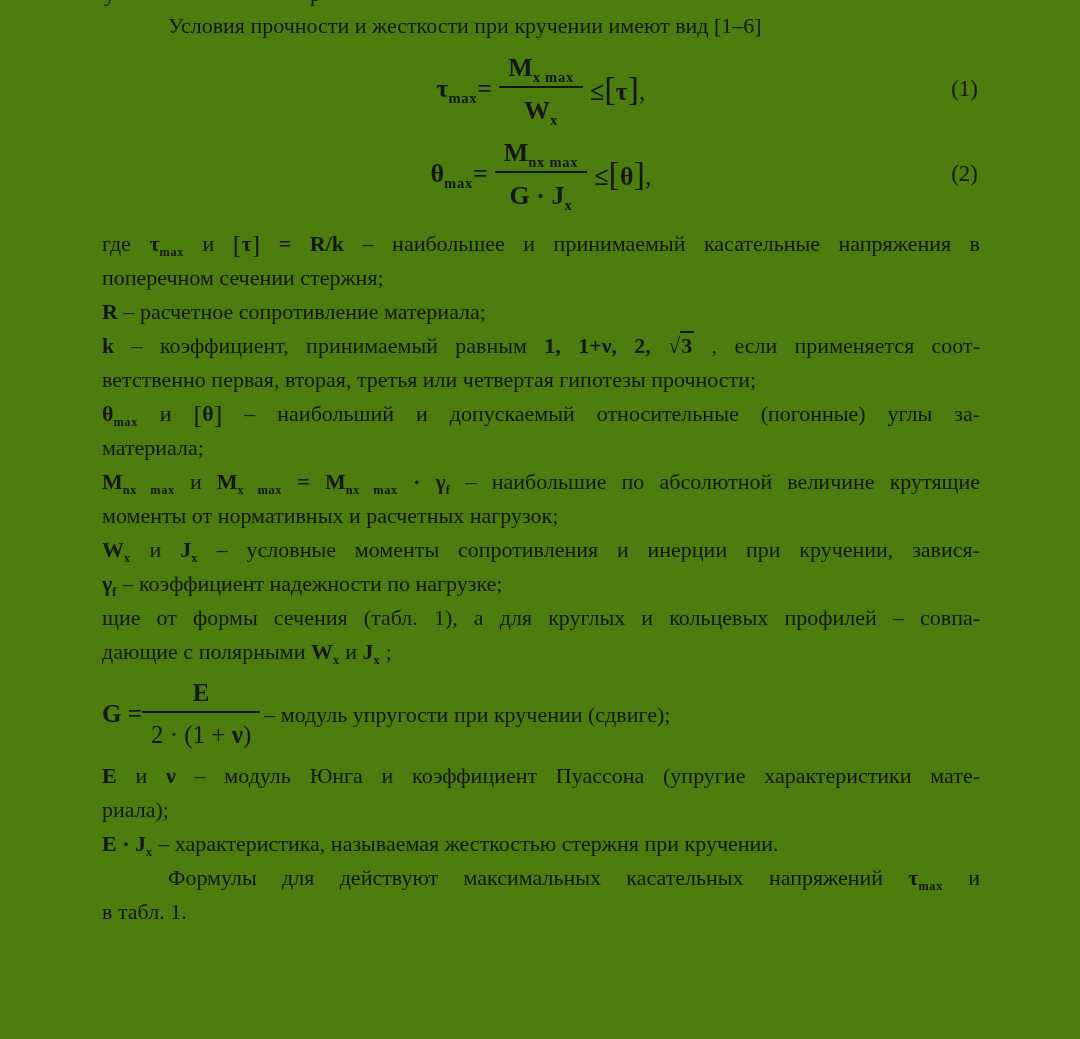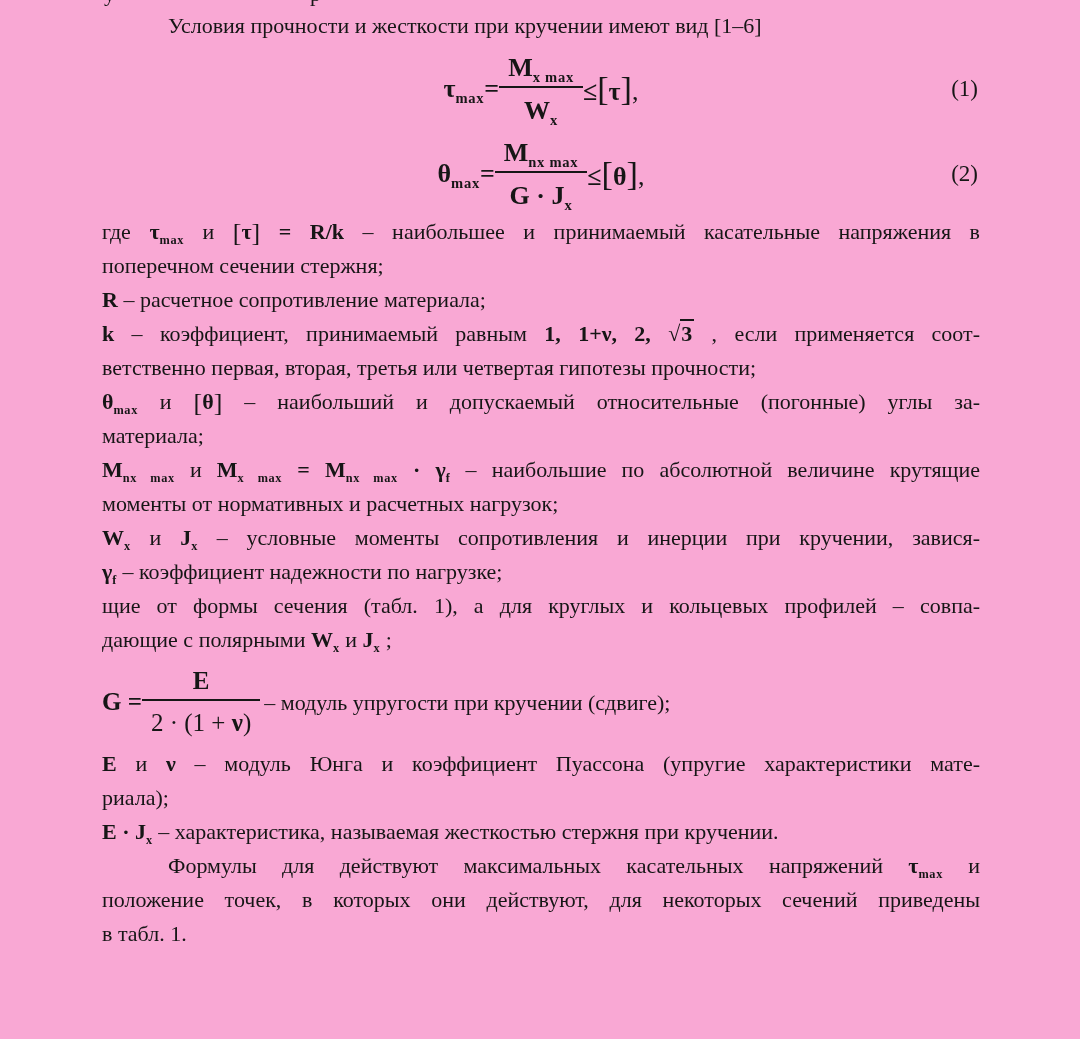--- a/index.html
+++ b/index.html
@@ -1,19 +1,19 @@
 <!DOCTYPE html>
 <html lang="ru"><head>
 <meta charset="utf-8">
 <style>
   html,body{margin:0;padding:0;}
   .doc{
     position:relative;
     width:1080px;height:1039px;
-    background:#f9a8d4;
+    background:#4d7c0f;
     color:#161616;
     font-family:"Liberation Serif","DejaVu Serif",serif;
     overflow:hidden;
   }
   .col{position:absolute;left:102px;top:0;width:878px;}
   
   .topfrag{position:relative;height:9px;overflow:hidden;}
   .topfrag span{position:absolute;top:-17px;font-size:22px;line-height:22px;}
   .topfrag .f1{left:2px;}
   .topfrag .f2{left:208px;}
@@ -23,22 +23,22 @@
   .indent{padding-left:66px;}
   .b{font-weight:700;}
   sub.rsub{font-size:0.56em;font-weight:700;line-height:0;letter-spacing:0.05em;}
   .bbr{font-size:1.18em;line-height:1;vertical-align:-0.08em;}
   .bigbr{font-size:1.32em;line-height:1;font-weight:400;}
   .ovl{border-top:2.2px solid #161616;padding:0 2px 0 1px;}
 
   
   .eqrow{position:relative;text-align:center;font-size:26px;line-height:1.15;}
   .eqrow.first{margin-top:10px;}
-  .eqrow.second{margin-top:12px;margin-bottom:4px;}
-  .eq{display:inline-flex;align-items:center;}
+  .eqrow.second{margin-top:12px;margin-bottom:16px;}
+  .eq{display:inline-flex;align-items:center;gap:7px;}
   .frac{display:inline-block;text-align:center;vertical-align:middle;}
   .num{display:block;border-bottom:2.4px solid #161616;padding:0 9px 3px;}
   .den{display:block;padding:8px 9px 0;}
   .eqnum{position:absolute;right:2px;top:50%;transform:translateY(-50%);
          font-size:23px;font-weight:400;}
 
   
   .grow{display:flex;align-items:center;font-size:22px;line-height:1.15;
         margin:7px 0 5px;min-height:78px;}
   .grow .gmath{font-size:25px;}
@@ -102,17 +102,16 @@
         <span class="num"><span class="b">E</span></span>
         <span class="den"><span>2 · (1 + </span><span class="b">ν</span><span>)</span></span>
       </span>
       <span class="gtail"><span> – модуль упругости при кручении (сдвиге);</span></span>
     </div>
 
     <div class="line jl"><span class="b">E</span><span> и </span><span class="b">ν</span><span> – модуль Юнга и коэффициент Пуассона (упругие характеристики мате-</span></div>
     <div class="line"><span>риала);</span></div>
     <div class="line"><span class="b">E · J<sub class="rsub">x</sub></span><span> – характеристика, называемая жесткостью стержня при кручении.</span></div>
     <div class="line jl indent"><span>Формулы для действуют максимальных касательных напряжений </span><span class="b">τ<sub class="rsub">max</sub></span><span> и</span></div>
-    <div class="line jl"><span>положение точек, в которых они действуют, для некоторых сечений приведены</span></div>
     <div class="line"><span>в табл. 1.</span></div>
 
   </div>
 </div>
 
 </body></html>

